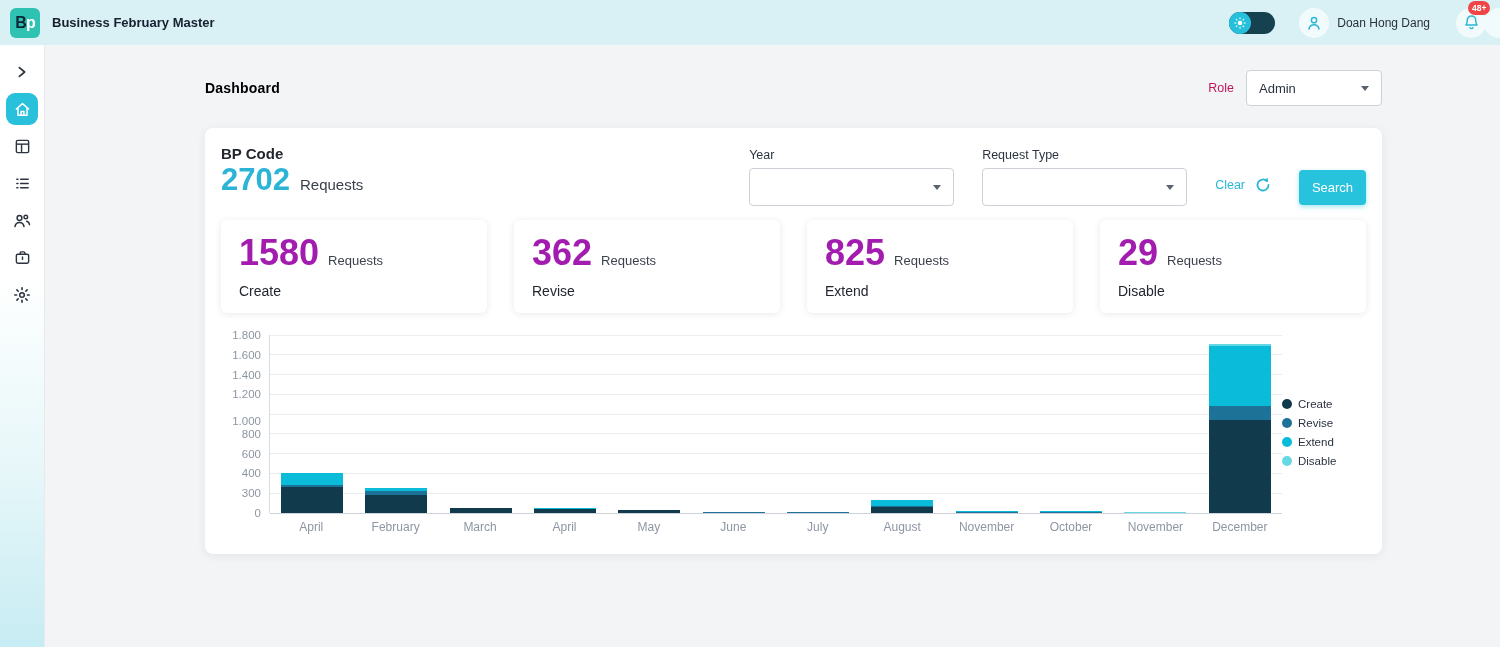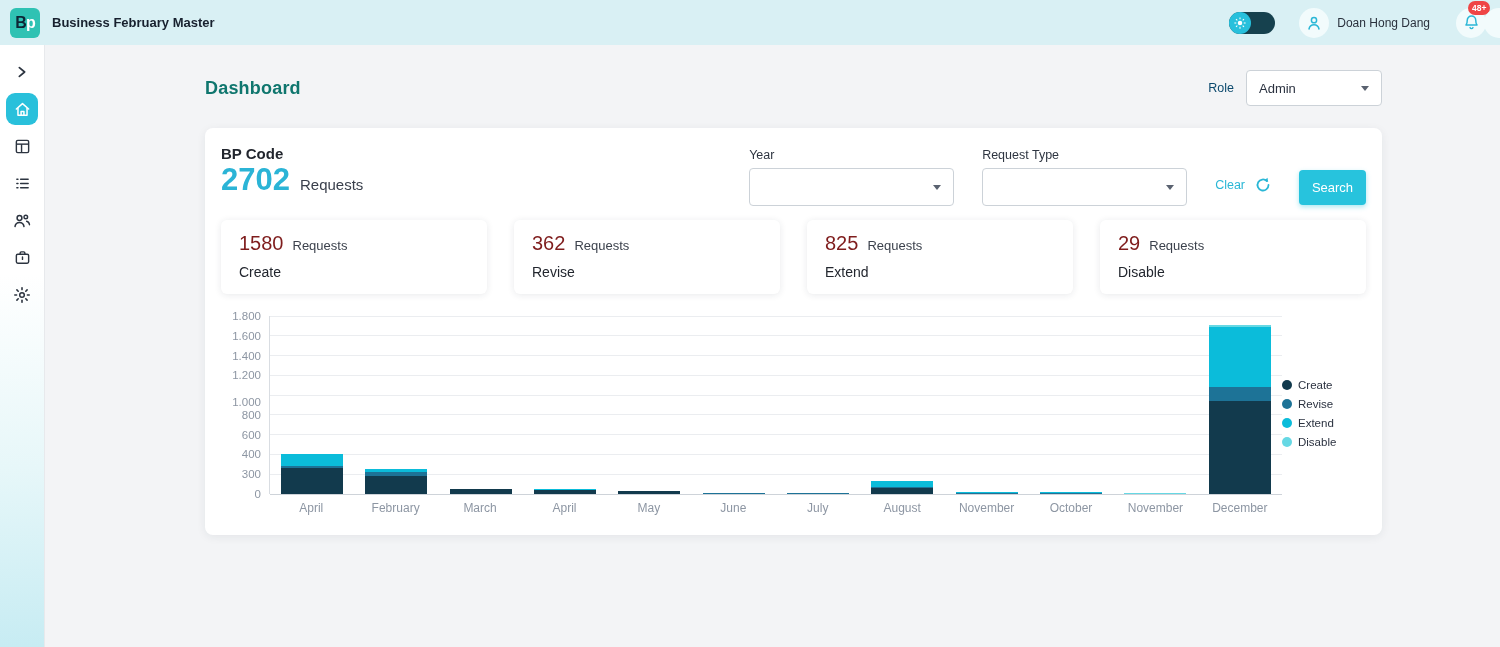--- a/index.html
+++ b/index.html
@@ -37,23 +37,23 @@
     align-items:center; padding-top:8px; }
   .side-item { width:36px; height:37px; display:flex; align-items:center;
     justify-content:center; cursor:pointer; color:#2c3440; }
   .side-item.active { width:32px; height:32px; margin:3px 0; background:#29c0db;
     border-radius:9px; color:#ffffff; }
 
   
   .main { margin-left:45px; padding:0 118px 0 160px; }
   .page-head { display:flex; align-items:center; justify-content:space-between;
     margin-top:25px; }
-  .page-title { font-size:18px; font-weight:bold; color:#0f766e; letter-spacing:.2px; }
+  .page-title { font-size:14px; font-weight:bold; color:#000000; letter-spacing:.2px; }
   .role-group { display:flex; align-items:center; gap:12px; }
-  .role-label { font-size:12.5px; color:#0c4a6e; }
+  .role-label { font-size:12.5px; color:#be185d; }
   .select { background:#fff; border:1px solid #ccd2d8; border-radius:4px;
     display:flex; align-items:center; justify-content:space-between;
     padding:0 12px; font-size:13px; color:#2b3240; cursor:pointer; }
   .select.role { width:136px; height:36px; }
   .select.filter { width:205px; height:38px; }
   .caret { width:0; height:0; border-left:4.5px solid transparent;
     border-right:4.5px solid transparent; border-top:5.5px solid #5a6270; }
 
   
   .card { background:#fff; border-radius:8px; margin-top:22px;
@@ -69,21 +69,21 @@
     color:#2ab7d6; font-size:12.5px; cursor:pointer; }
   .search-btn { margin-top:22px; width:67px; height:35px; background:#27c3dd;
     color:#fff; font-size:13px; border:none; border-radius:4px; cursor:pointer;
     box-shadow:0 2px 5px rgba(39,195,221,.4); }
 
   
   .stats { display:flex; gap:27px; margin-top:14px; }
   .stat-card { flex:1; background:#fff; border-radius:6px;
     box-shadow:0 1px 7px rgba(30,40,60,.1); padding:12px 18px 14px; }
   .stat-line { display:flex; align-items:baseline; gap:9px; }
-  .stat-value { font-size:20px; font-weight:normal; color:#7f1d1d; }
+  .stat-value { font-size:36px; font-weight:bold; color:#a21caf; }
   .stat-unit { font-size:13px; color:#3c424d; }
   .stat-label { font-size:14px; color:#22262e; margin-top:9px; }
 
   
   .chart { margin-top:22px; }
   .chart-main { display:flex; }
   .ylabels { width:48px; position:relative; }
   .ylabel { position:absolute; right:8px; font-size:11.5px; color:#8d96a3;
     transform:translateY(-50%); }
   .plot { flex:1; position:relative; height:178px; border-left:1px solid #d9dde2; }

